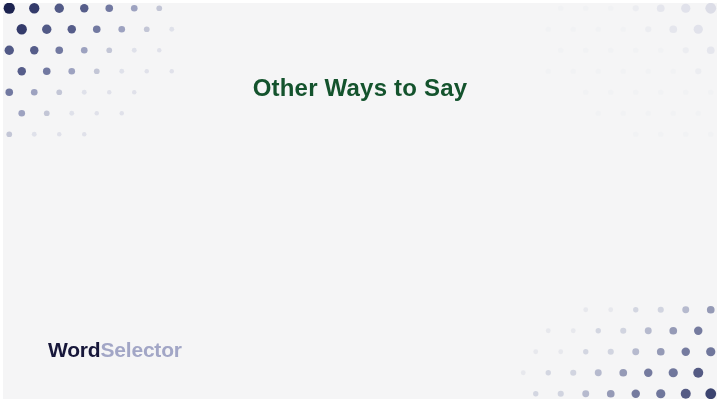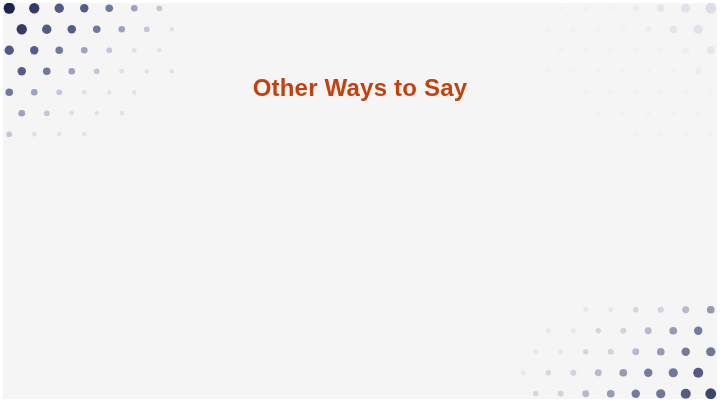--- a/index.html
+++ b/index.html
@@ -214,18 +214,21 @@
         <circle cx="168.75" cy="22.75" r="3.45" fill="#a9aec6" opacity="0.84"></circle>
         <circle cx="143.75" cy="22.75" r="3.06" fill="#c9ccda" opacity="0.81"></circle>
         <circle cx="118.75" cy="22.75" r="2.67" fill="#c9ccda" opacity="0.77"></circle>
         <circle cx="93.75" cy="22.75" r="2.40" fill="#e2e3ea" opacity="0.75"></circle>
         <circle cx="68.75" cy="22.75" r="2.40" fill="#e2e3ea" opacity="0.75"></circle>
       </svg>
   </div>
 
   <div class="content">
 
-    <div class="eyebrow" style="color: #c2410c;">Other Ways to Say</div>
-
-
+    <div class="eyebrow" style="color: #14532d;">Other Ways to Say</div>
+
+
+    <div class="brand">
+      <span class="brand-primary" style="color: rgb(23, 23, 58);">Word</span><span class="brand-secondary" style="color: rgb(162, 166, 198);">Selector</span>
+    </div>
 
   </div>
 </div>
 
 </body></html>

